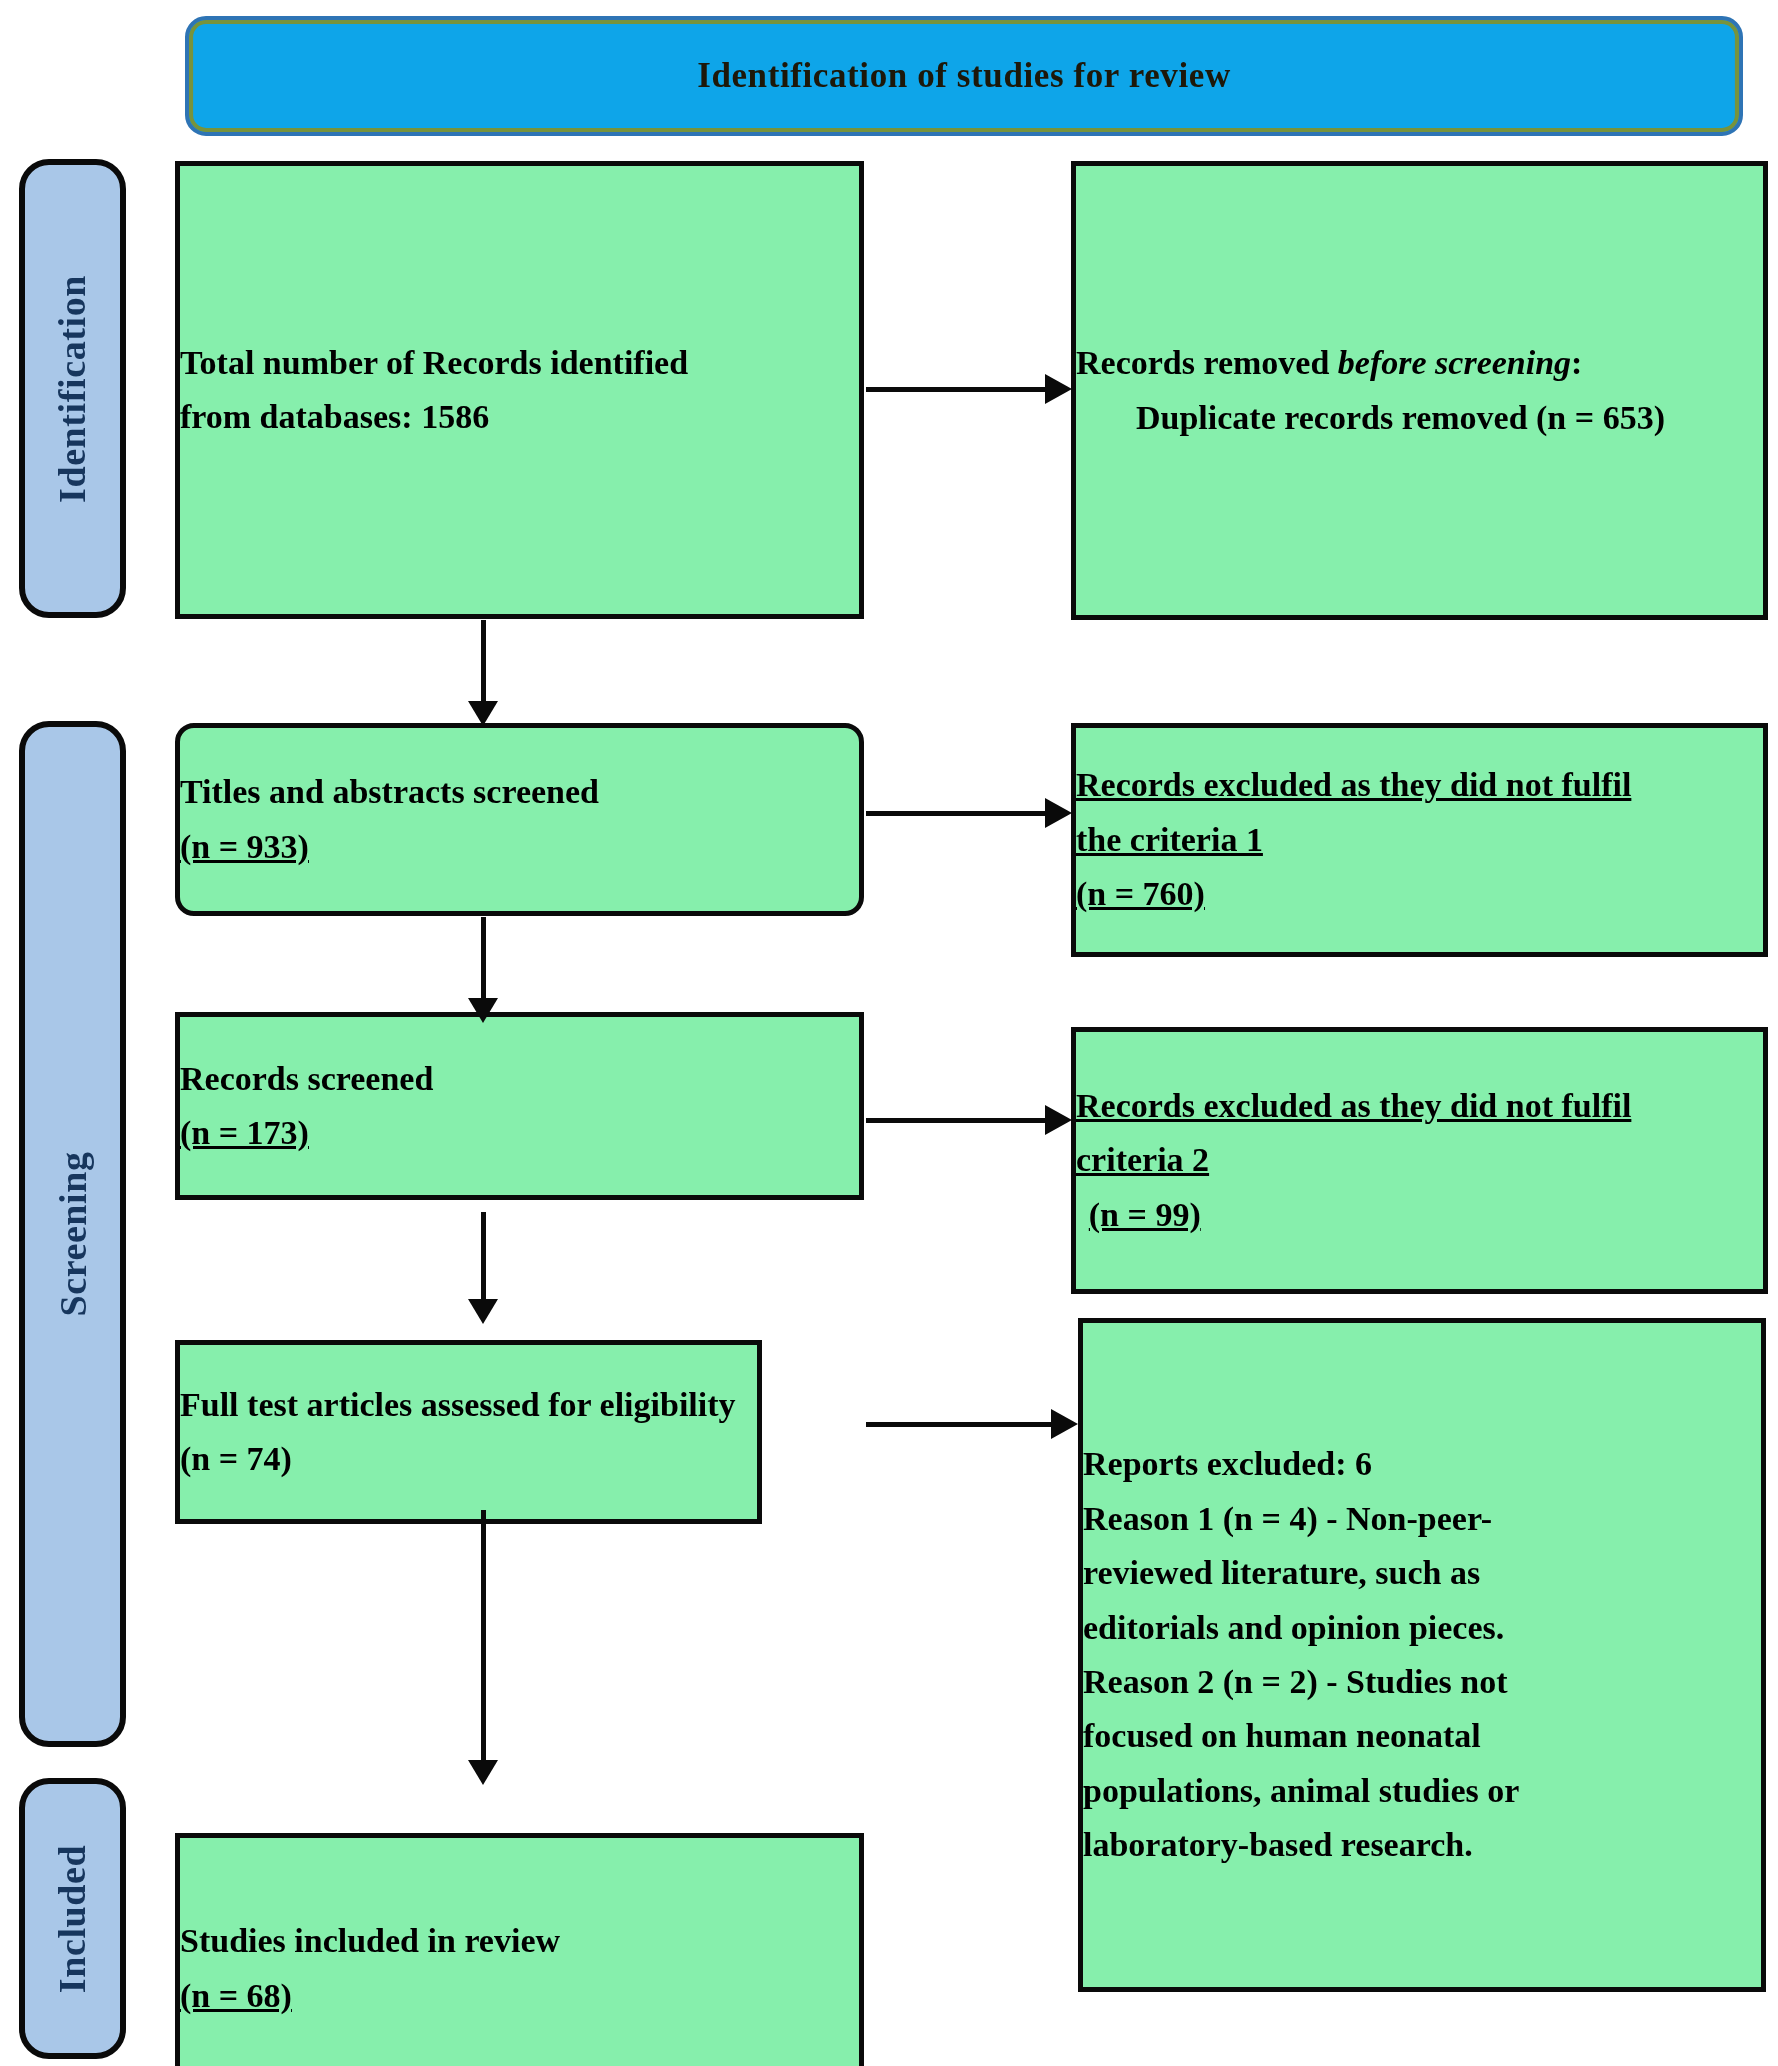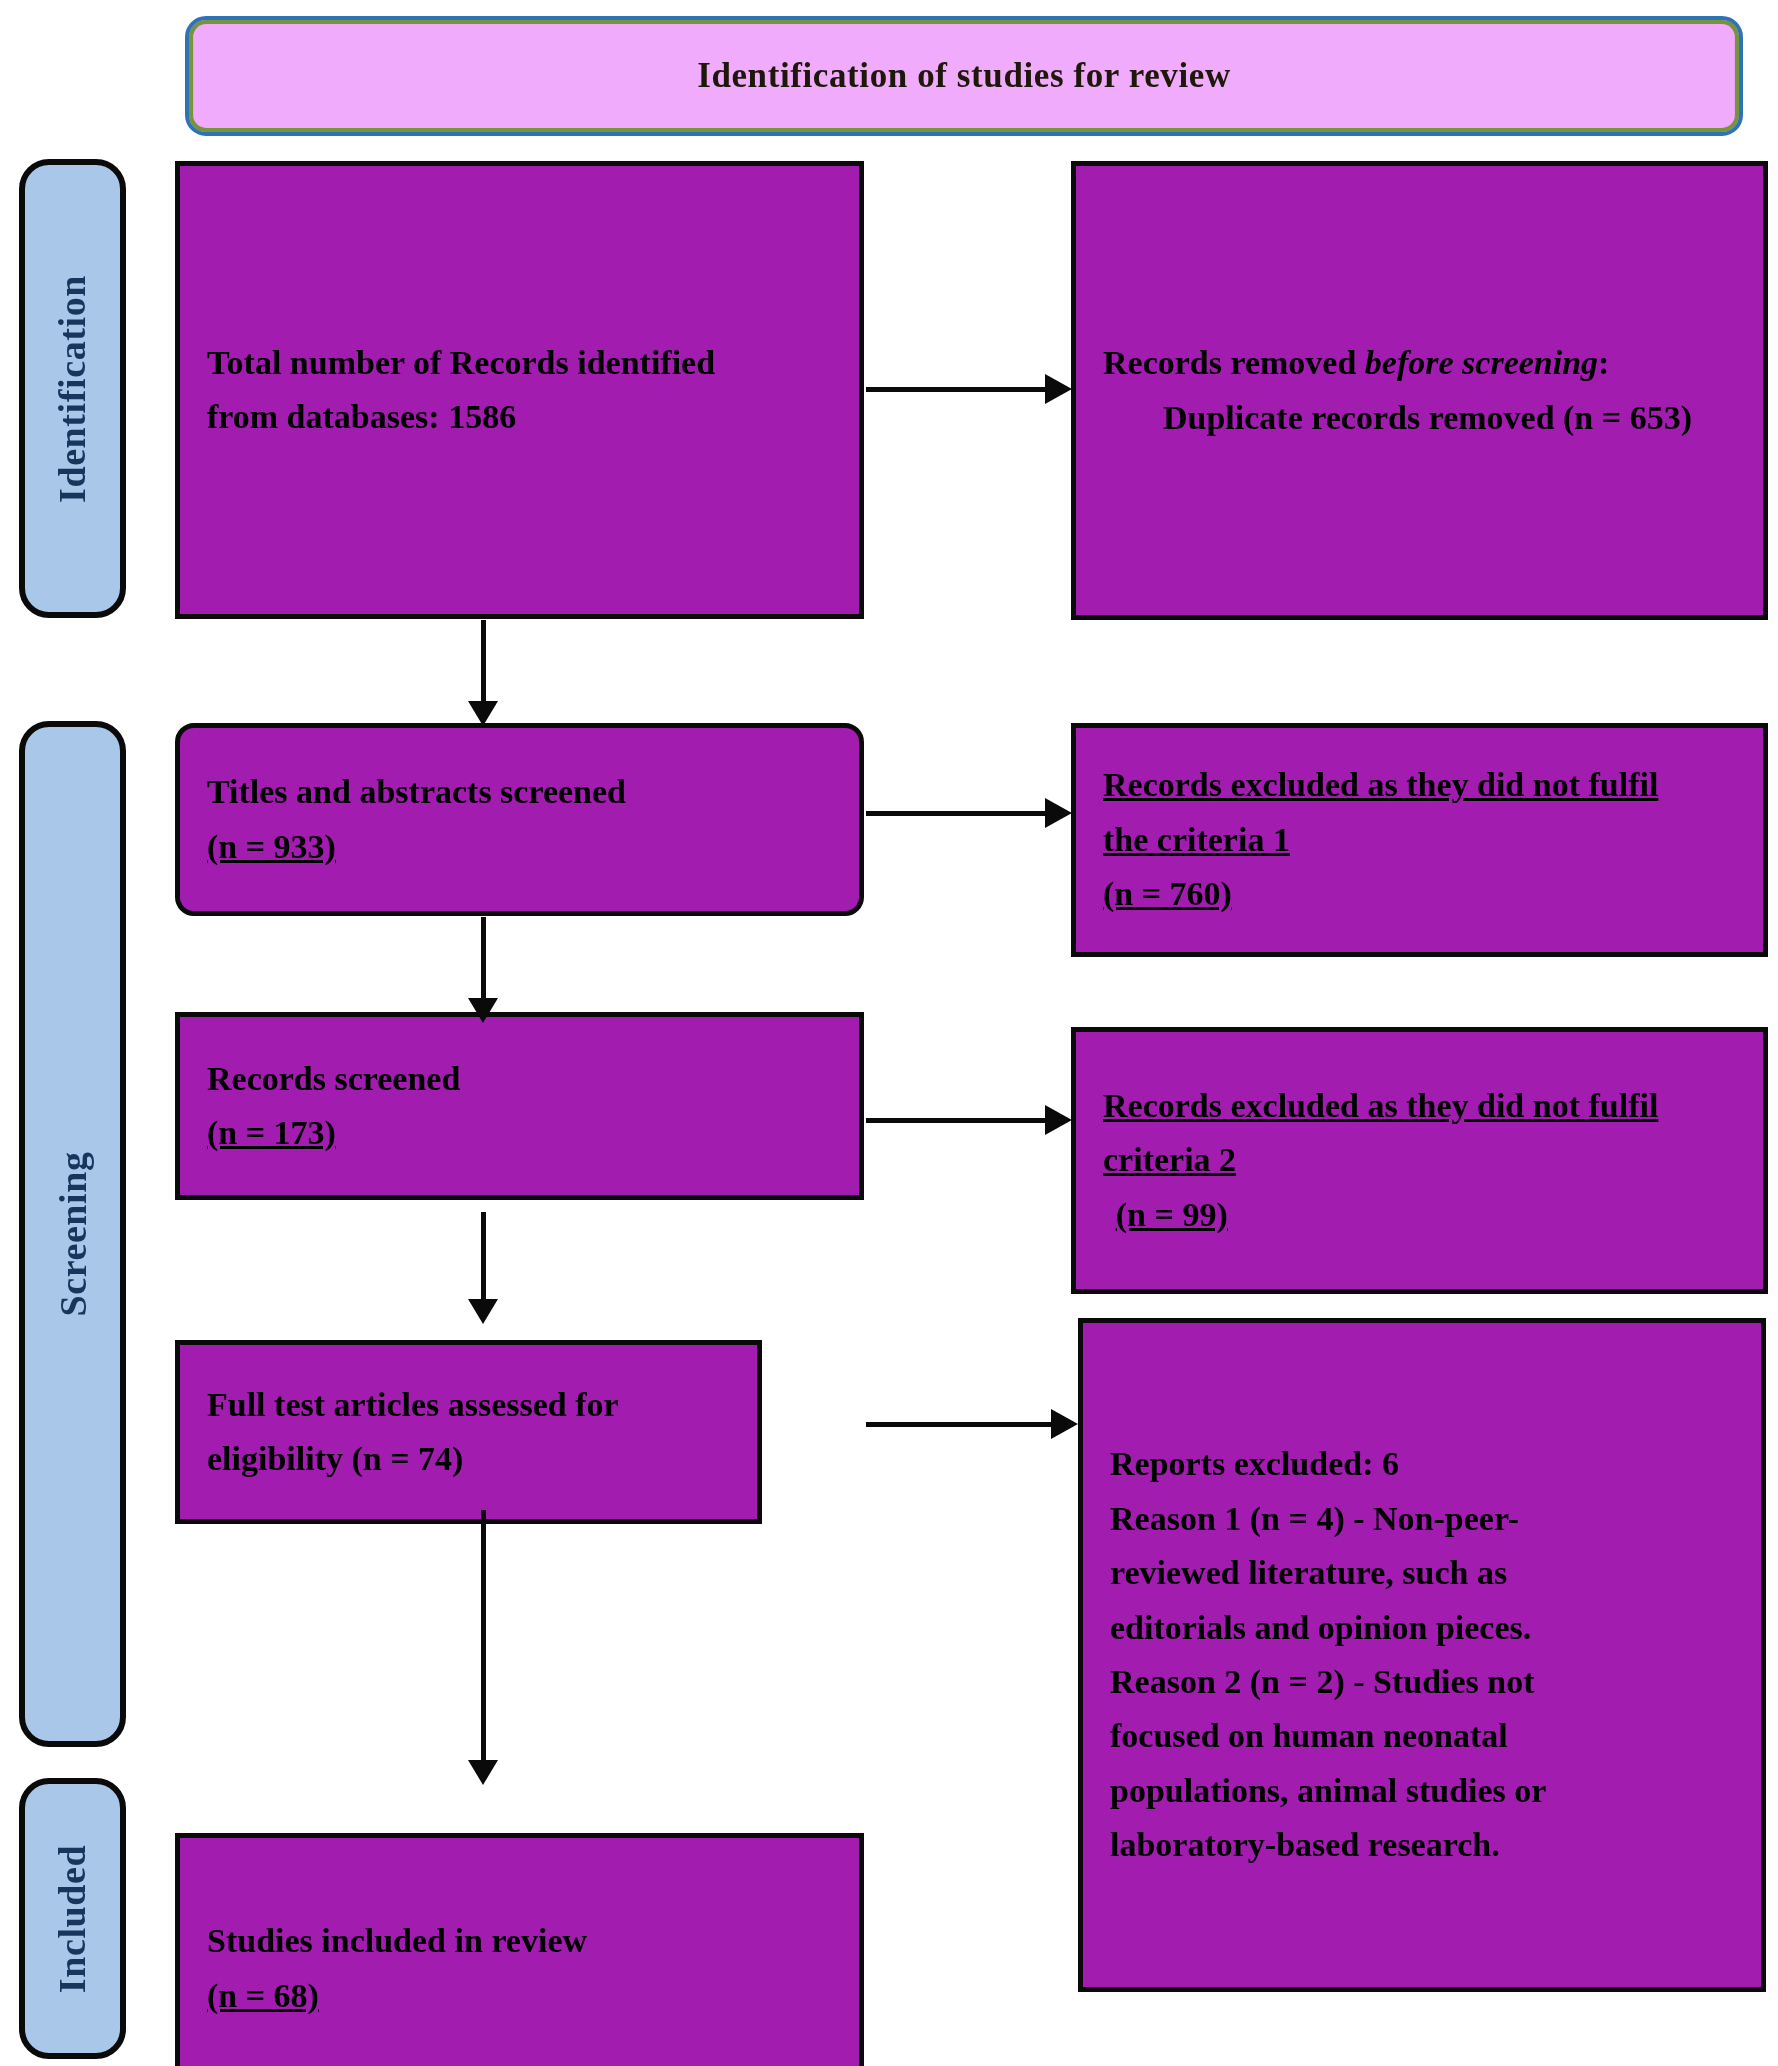--- a/index.html
+++ b/index.html
@@ -11,21 +11,21 @@
     background: #ffffff;
     font-family: "Liberation Serif", "DejaVu Serif", serif;
     color: #000000;
   }
 
   
   .banner {
     position: absolute;
     left: 185px; top: 15.7px;
     width: 1558px; height: 120px;
-    background: #f0abfc;
+    background: #0ea5e9;
     border: 4.6px solid #2E74B5;
     box-shadow: inset 0 0 0 4.1px #77933C;
     border-radius: 21px;
     display: flex; align-items: center; justify-content: center;
   }
   .banner-title {
     font-size: 35px;
     font-weight: bold;
     color: #1d180a;
     letter-spacing: 0.6px;
@@ -49,24 +49,24 @@
     color: #17365D;
     letter-spacing: 0.6px;
   }
   .stage-identification { top: 159px;  height: 459px;  }
   .stage-screening      { top: 721px; height: 1026px; }
   .stage-included       { top: 1778px; height: 281px;  }
 
   
   .flowbox {
     position: absolute;
-    background: #a21caf;
+    background: #86efac;
     border: 5.2px solid #0a0a0a;
     display: flex; flex-direction: column; justify-content: center;
-    padding-left: 27px; padding-right: 15px;
+    padding-right: 15px;
     font-size: 34px; font-weight: bold; line-height: 1.6;
   }
   .flowbox p { margin: 0; }
   .wrap-main   { max-width: 557px; }
   .count       { margin-top: 8.1px; text-decoration: underline; }
   .indent-xs   { padding-left: 12.8px; }
   .wrap-side   { max-width: 581px; text-decoration: underline; }
   .detail {
     margin-top: 12.8px;
     padding-left: 32px;

